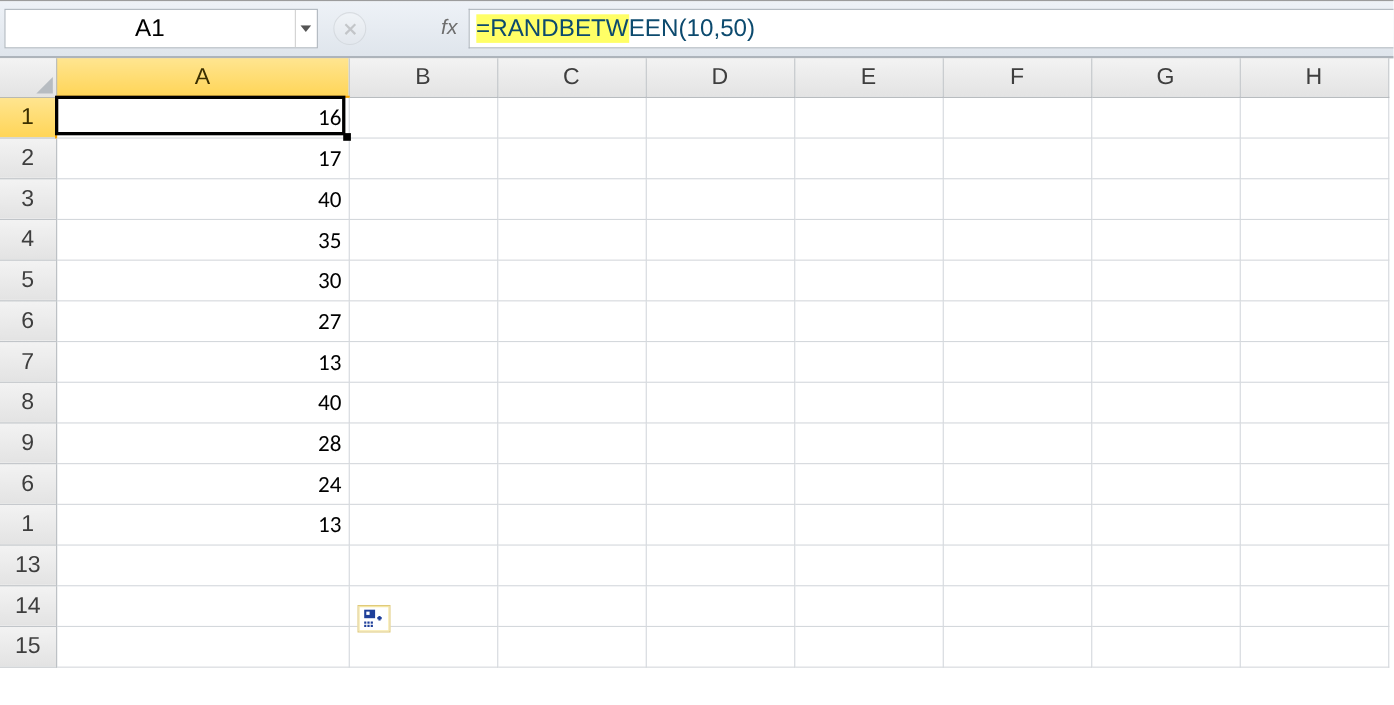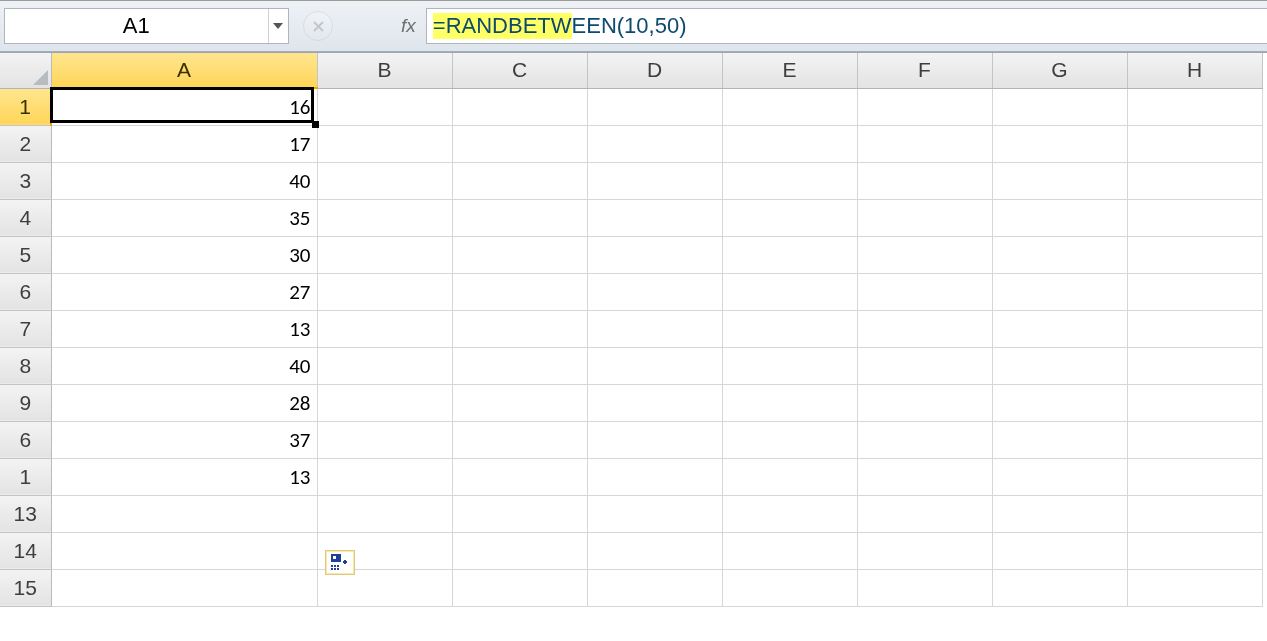--- a/index.html
+++ b/index.html
@@ -335,21 +335,21 @@
           <td class="reg"></td>
           <td class="reg"></td>
           <td class="reg"></td>
           <td class="reg"></td>
           <td class="reg"></td>
           <td class="reg"></td>
           <td class="reg"></td>
         </tr>
         <tr>
           <th class="rowhdr">6</th>
-          <td class="colA">37</td>
+          <td class="colA">24</td>
           <td class="reg"></td>
           <td class="reg"></td>
           <td class="reg"></td>
           <td class="reg"></td>
           <td class="reg"></td>
           <td class="reg"></td>
           <td class="reg"></td>
         </tr>
         <tr>
           <th class="rowhdr">1</th>

